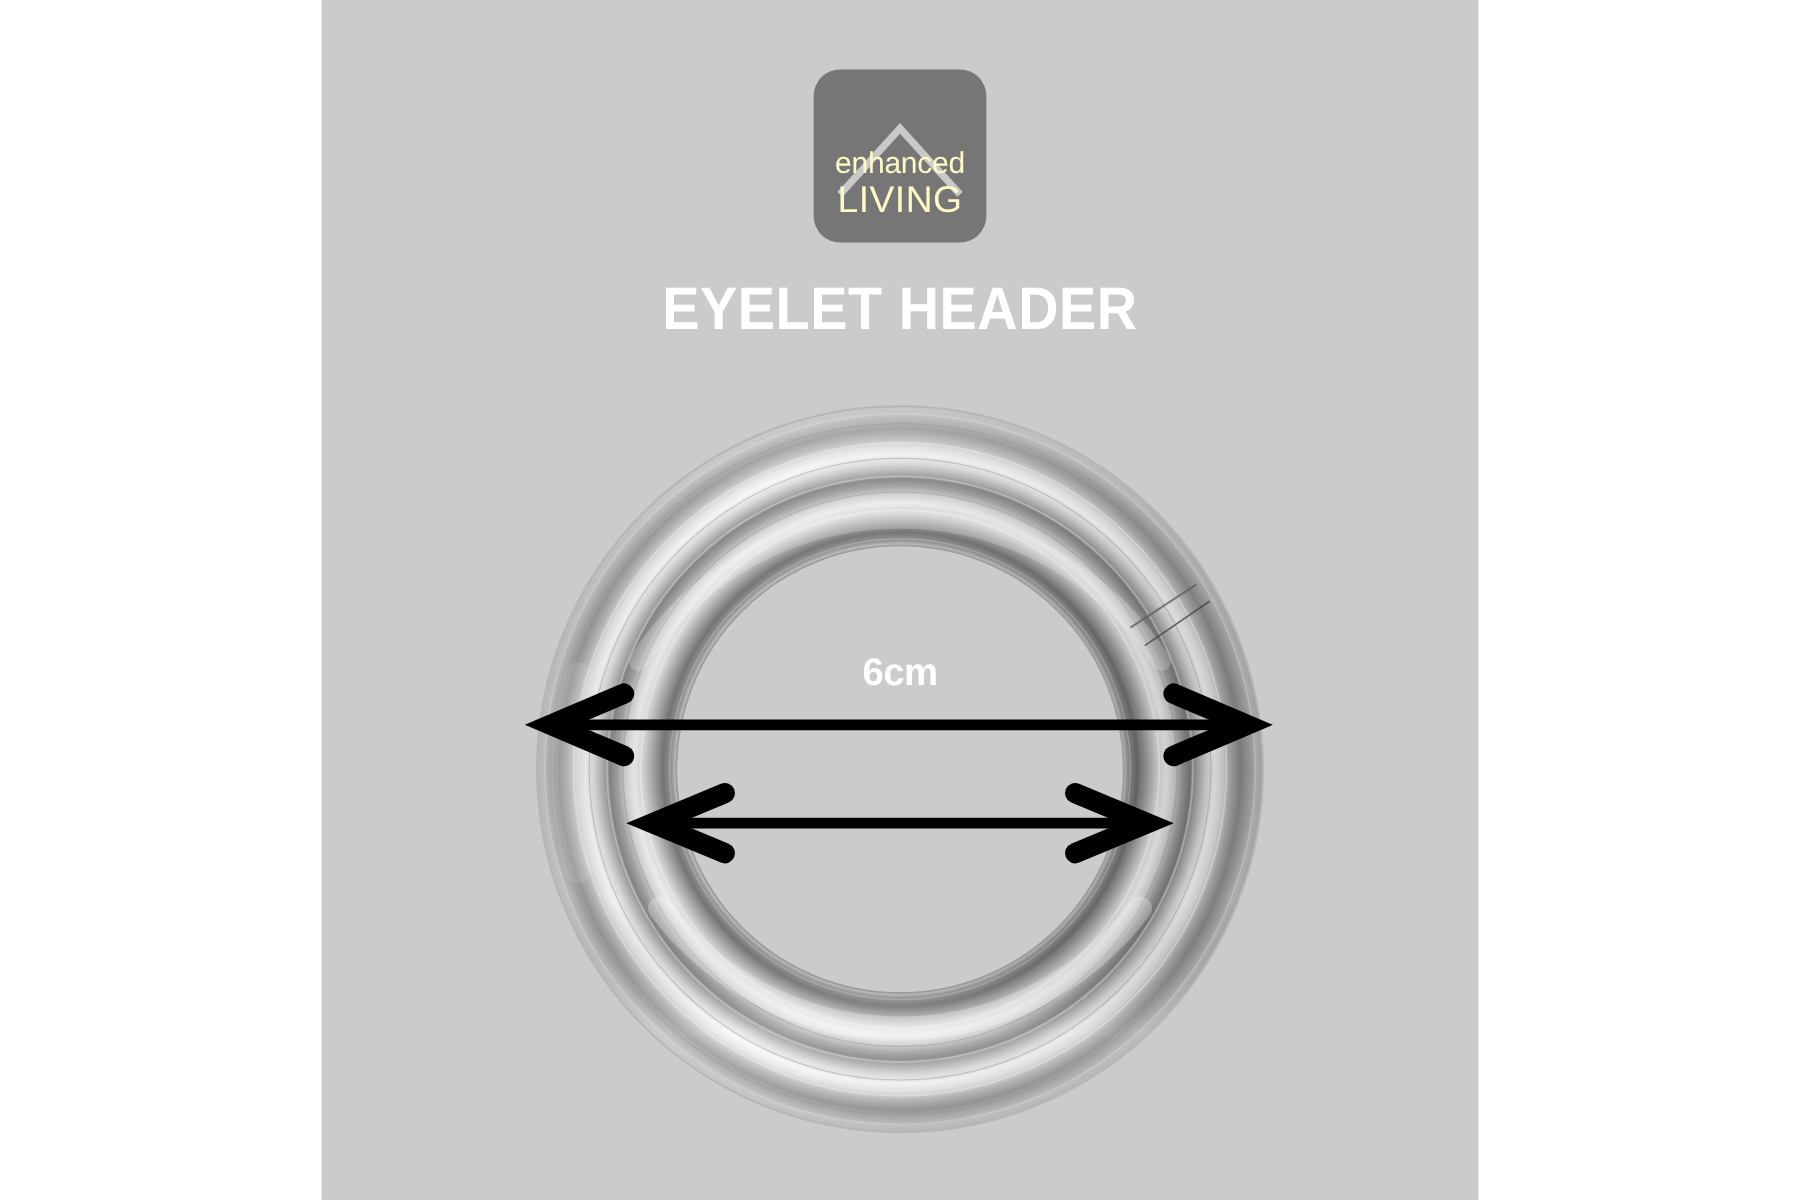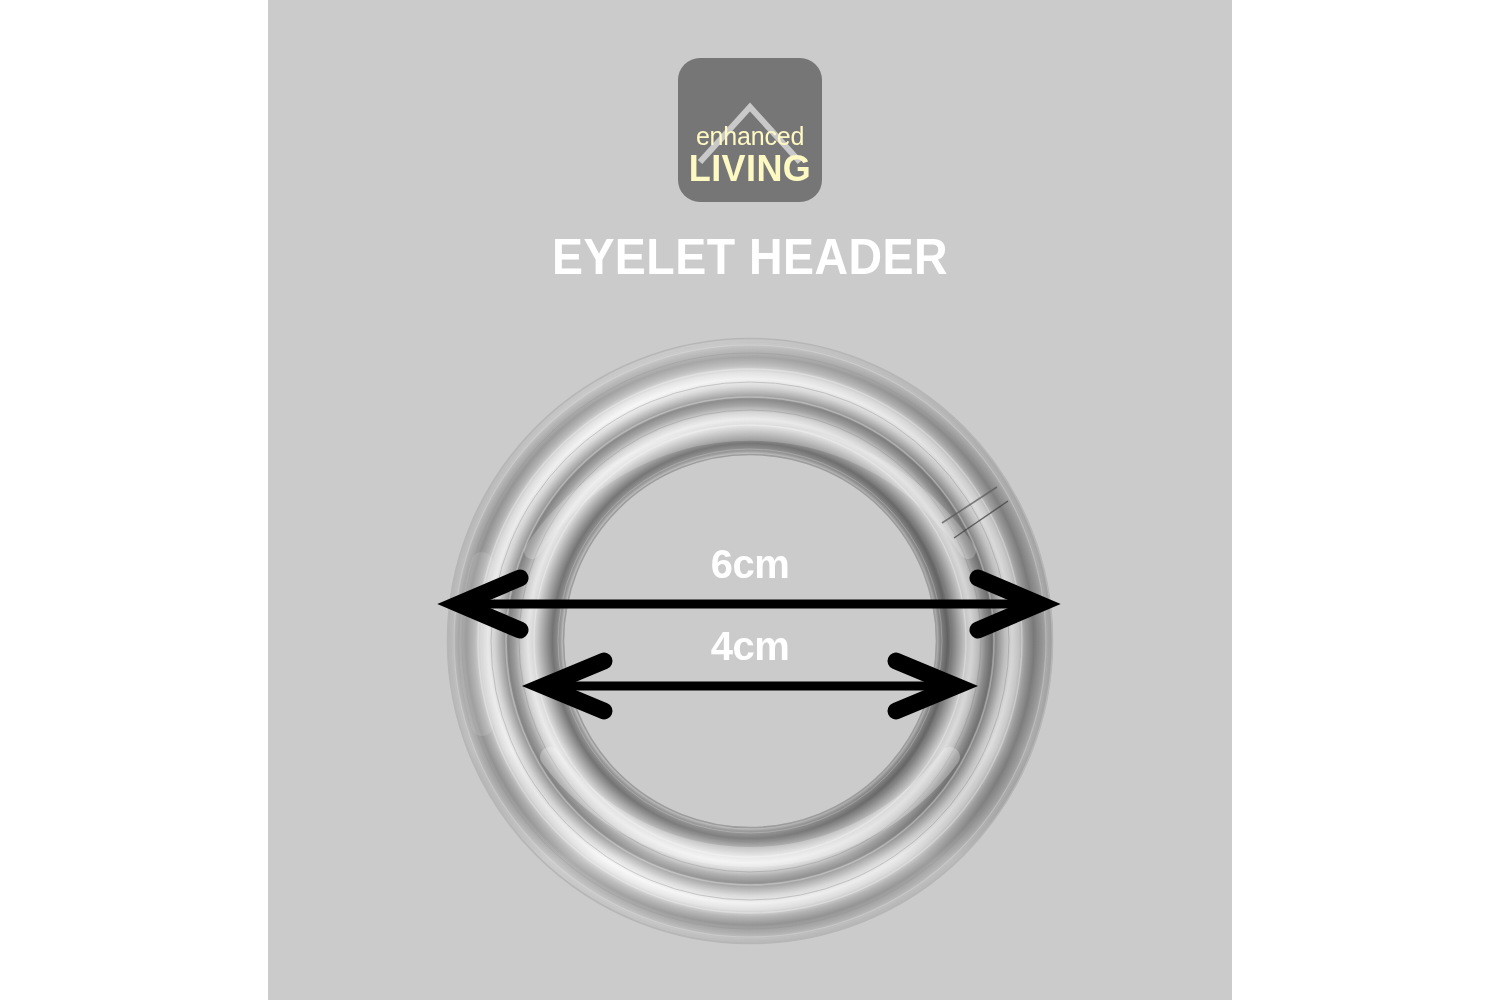--- a/index.html
+++ b/index.html
@@ -42,22 +42,22 @@
     pointer-events:none;
   }
   .logo-text .l1{
     display:block;
     font-size:25px;
     font-weight:400;
     letter-spacing:-0.2px;
   }
   .logo-text .l2{
     display:block;
-    font-size:36px;
-    font-weight:700;
+    font-size:31px;
+    font-weight:400;
     letter-spacing:0.4px;
     margin-top:2px;
   }
 
   
   .headline{
     position:absolute;
     left:268px; top:228px;
     width:964px;
     text-align:center;
@@ -82,21 +82,21 @@
   
   .dims{
     position:absolute;
     left:0;top:0;width:1500px;height:1000px;
     pointer-events:none;
   }
   .dim-label{
     position:absolute;
     color:#ffffff;
     font-weight:bold;
-    font-size:40px;
+    font-size:32px;
     letter-spacing:-0.5px;
     text-align:center;
     line-height:1;
     white-space:nowrap;
   }
   .dim-6{ left:600px; top:544px; width:300px; }
   .dim-4{ left:600px; top:626px; width:300px; }
 </style>
 </head>
 <body>
@@ -221,15 +221,14 @@
     </g>
 
     <g>
       <line x1="547" y1="686" x2="952" y2="686" stroke="#000000" stroke-width="9"></line>
       <path d="M 604 661 L 544 686 L 604 711" fill="none" stroke="#000000" stroke-width="17" stroke-linecap="round" stroke-linejoin="miter"></path>
       <path d="M 896 661 L 956 686 L 896 711" fill="none" stroke="#000000" stroke-width="17" stroke-linecap="round" stroke-linejoin="miter"></path>
     </g>
   </svg>
 
   <div class="dim-label dim-6">6cm</div>
-  <div class="dim-label dim-4">4cm</div>
 
 </div>
 
 </body></html>

